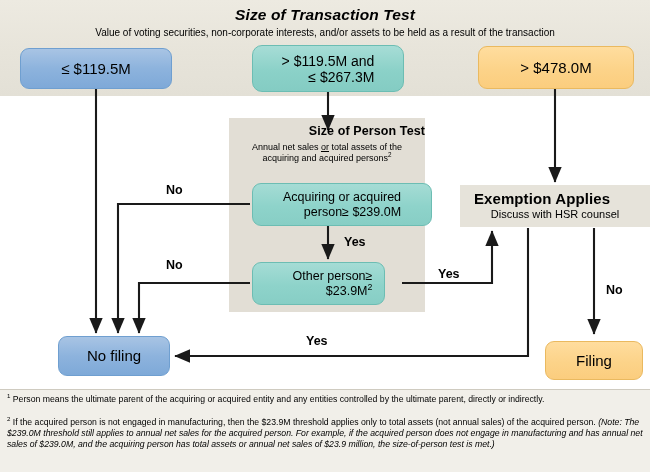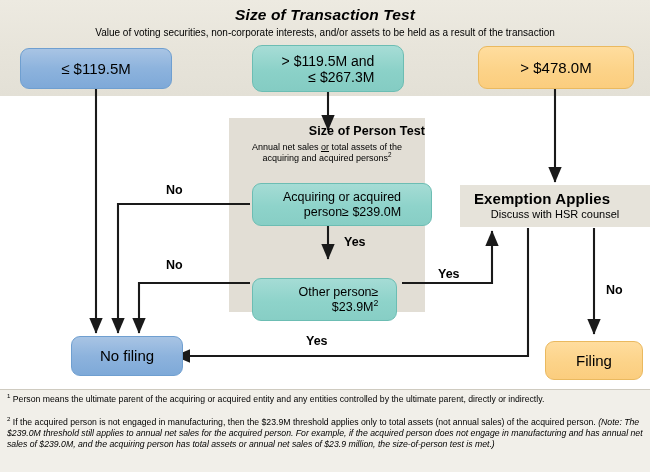--- a/index.html
+++ b/index.html
@@ -72,22 +72,22 @@
   }
   .box-orange{
     background:linear-gradient(180deg,#ffdd9e 0%,#fcd389 55%,#fbcd7e 100%);
     border:1px solid #eab95f;font-size:15px;
   }
 
   #box-le-1195{left:20px;top:48px;width:152px;height:41px;}
   #box-mid{left:252px;top:45px;width:152px;height:47px;border-radius:10px;}
   #box-gt-478{left:478px;top:46px;width:156px;height:43px;}
   #box-acquiring{left:252px;top:183px;width:180px;height:43px;}
-  #box-other{left:252px;top:278px;width:145px;height:43px;padding-left:28px;}
-  #box-nofiling{left:58px;top:336px;width:112px;height:40px;margin-left:13px;}
+  #box-other{left:252px;top:262px;width:133px;height:43px;padding-left:28px;}
+  #box-nofiling{left:58px;top:336px;width:112px;height:40px;}
   #box-filing{left:545px;top:341px;width:98px;height:39px;}
 
   
   svg.wires{position:absolute;left:0;top:0;width:650px;height:472px;
     pointer-events:none;}
 
   
   .lbl{
     position:absolute;font-weight:bold;font-size:12.5px;background:transparent;margin-left:6px;
   }

